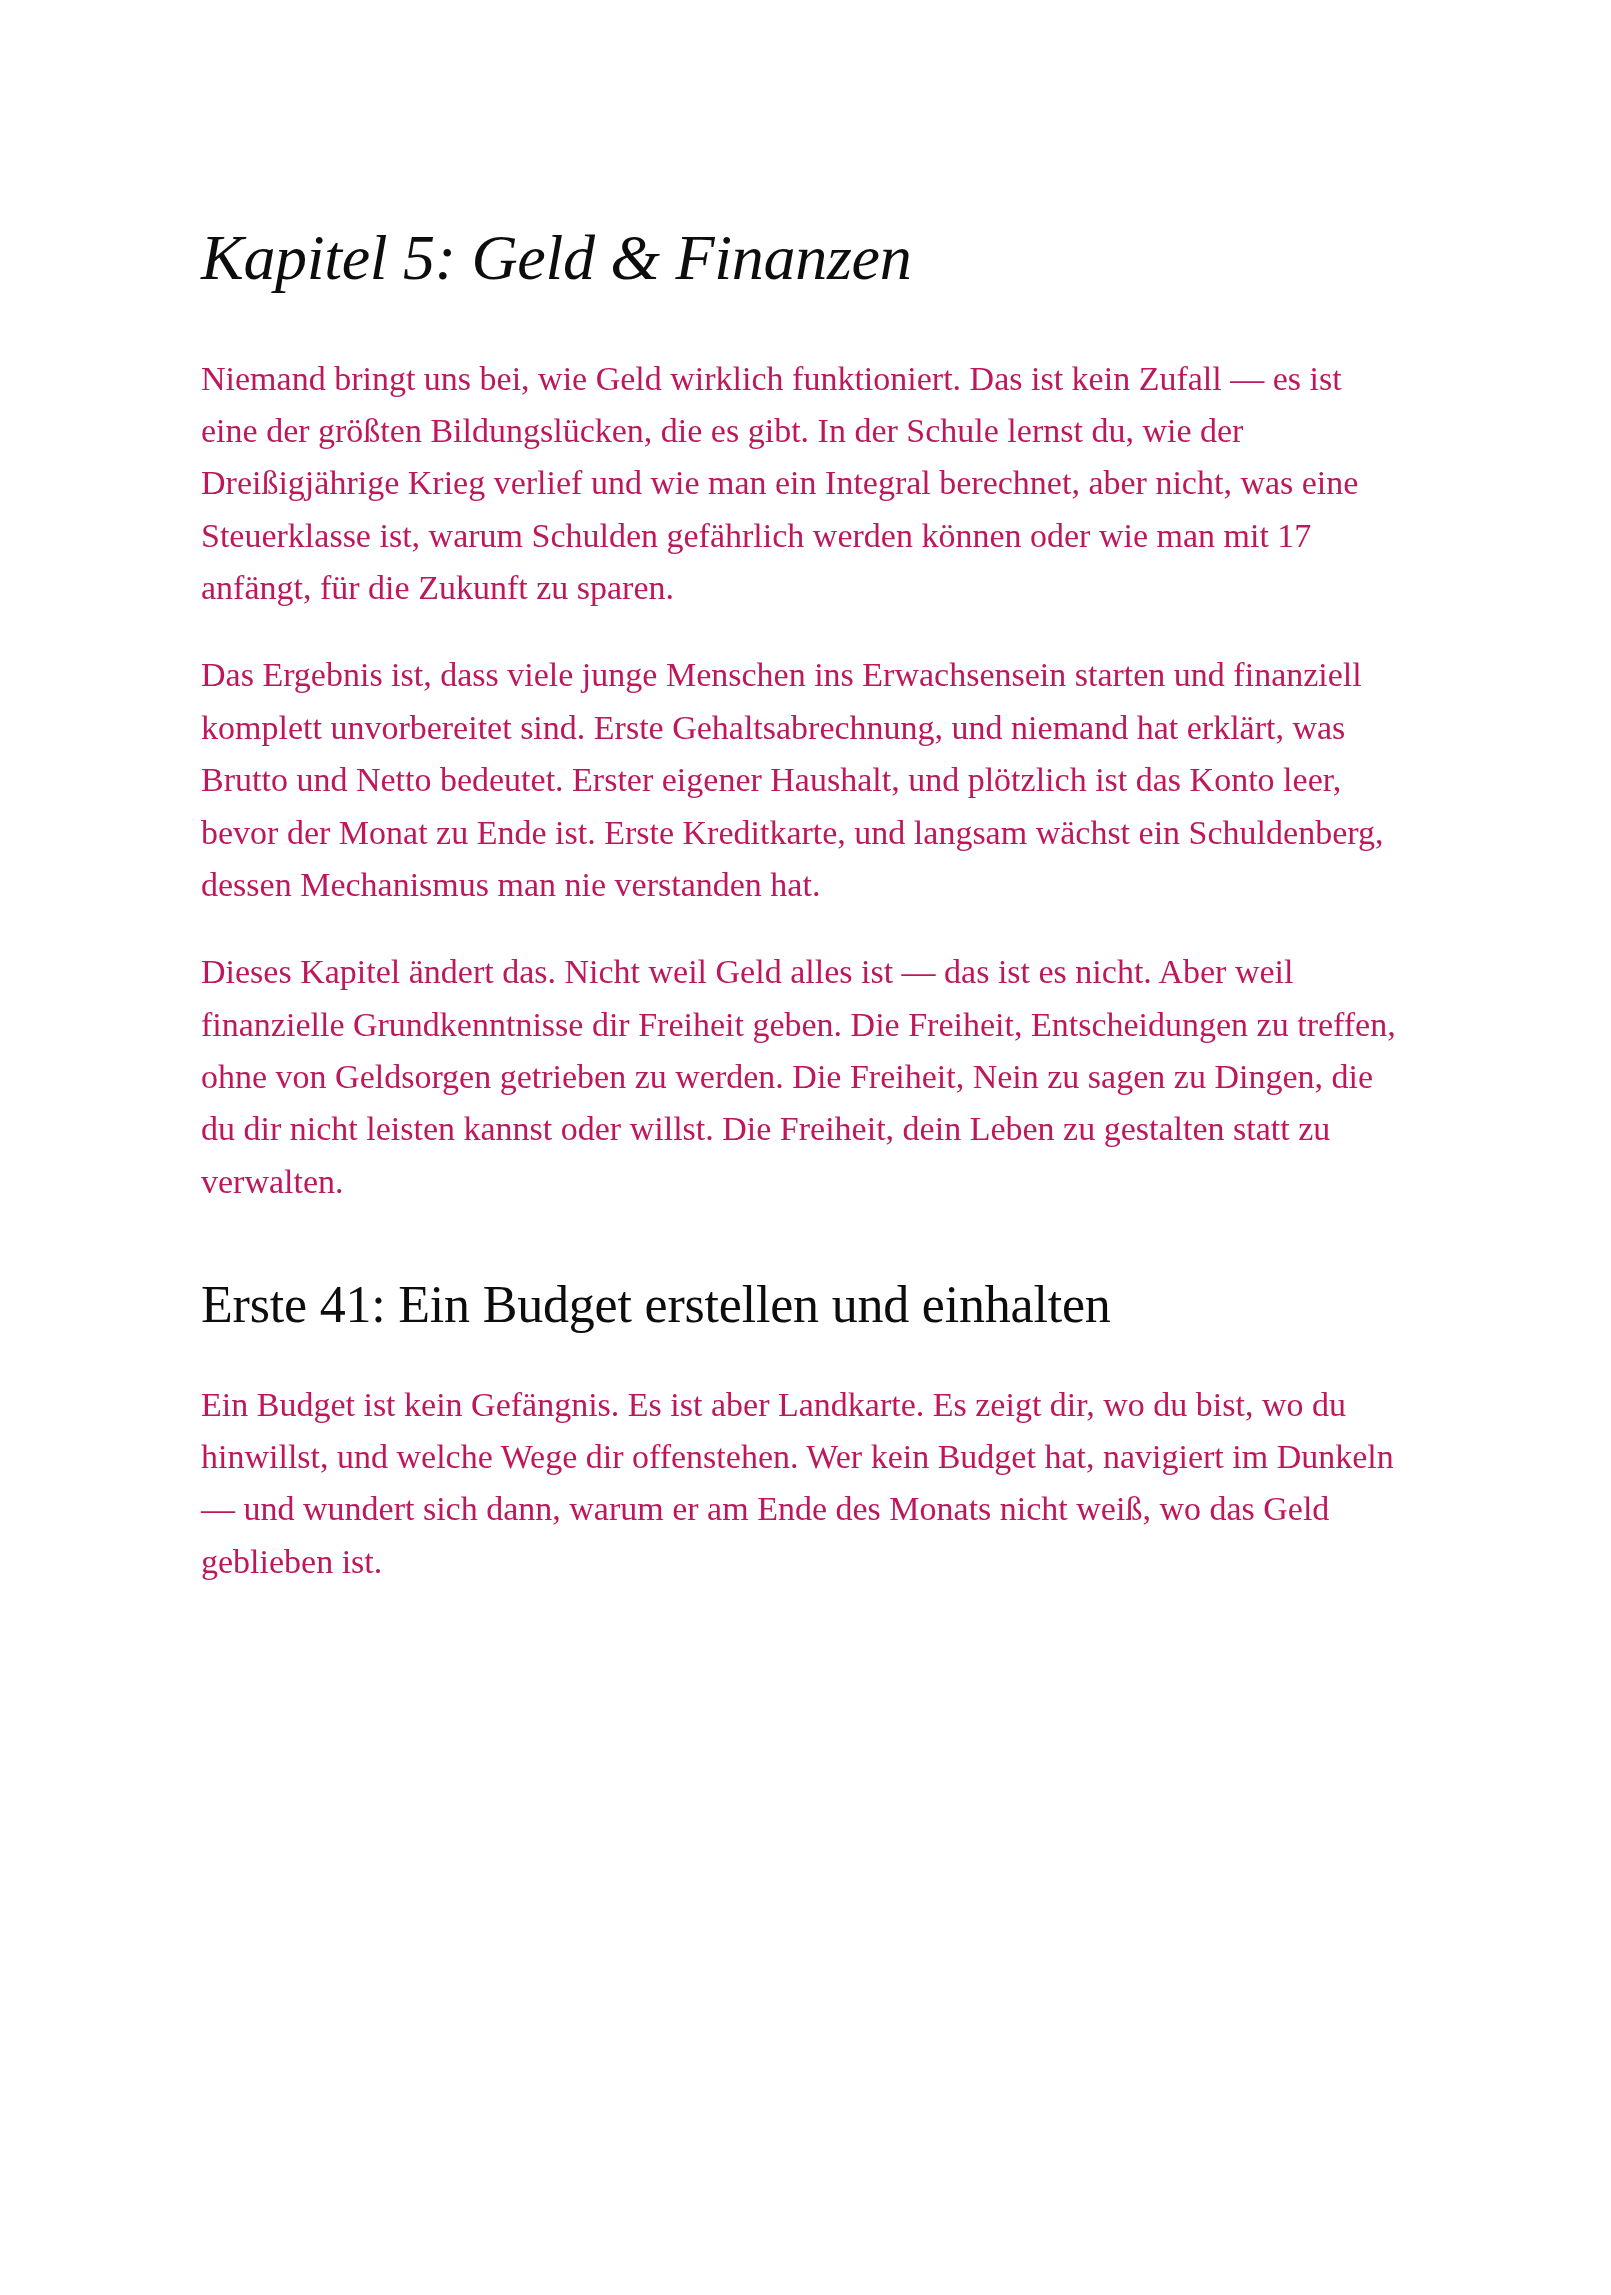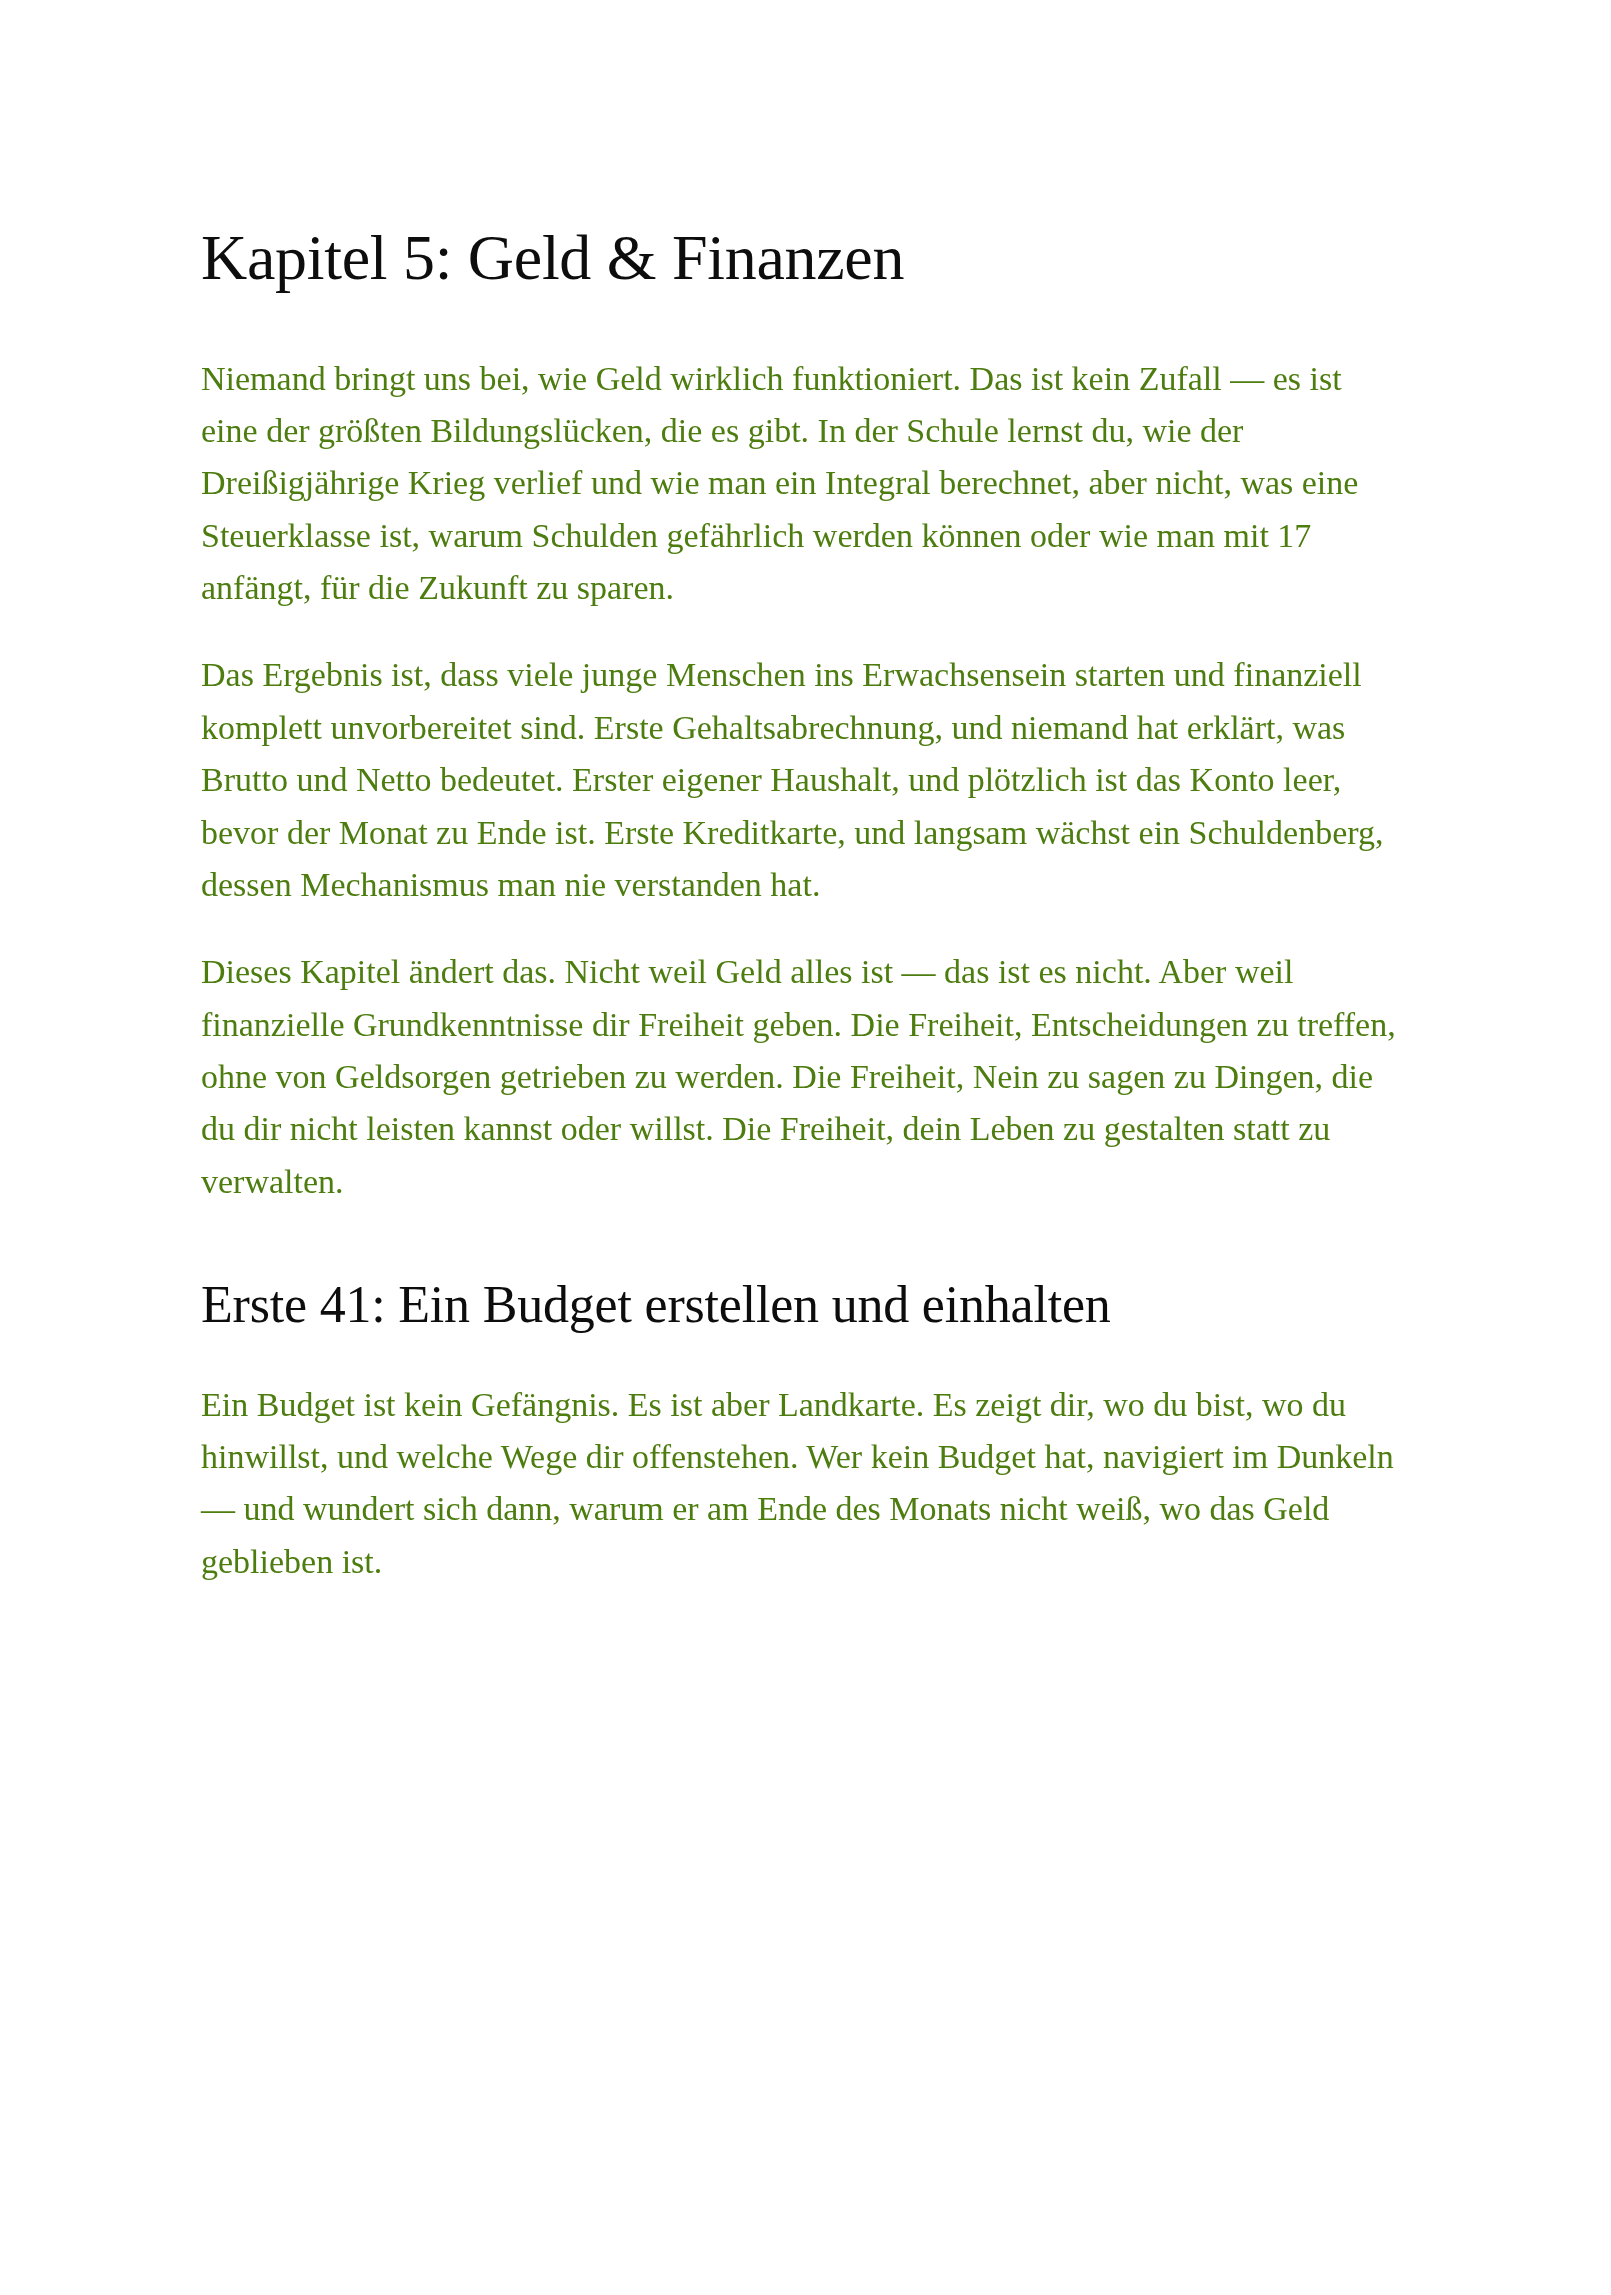--- a/index.html
+++ b/index.html
@@ -21,35 +21,36 @@
     padding: 222px 208px 0 201px;
     background: #ffffff;
   }
   .chapter-title {
     font-size: 64px;
     line-height: 1.12;
     font-weight: 400;
     letter-spacing: -0.3px;
     margin: 0 0 59px 0;
     color: #0d0d0d;
+    font-style: italic;
   }
   .section-title {
     font-size: 52px;
     line-height: 1.28;
     font-weight: 400;
     letter-spacing: -0.2px;
     margin: 64px 0 40px 0;
     color: #0d0d0d;
     max-width: 1007px;
   }
   .para {
     font-size: 34px;
     line-height: 1.54;
     margin: 0 0 35px 0;
-    color: #4d7c0f;
+    color: #be185d;
     text-align: left;
     max-width: 1209px;
   }
   .para:last-child {
     margin-bottom: 0;
   }
 </style>
 </head>
 <body>
 

